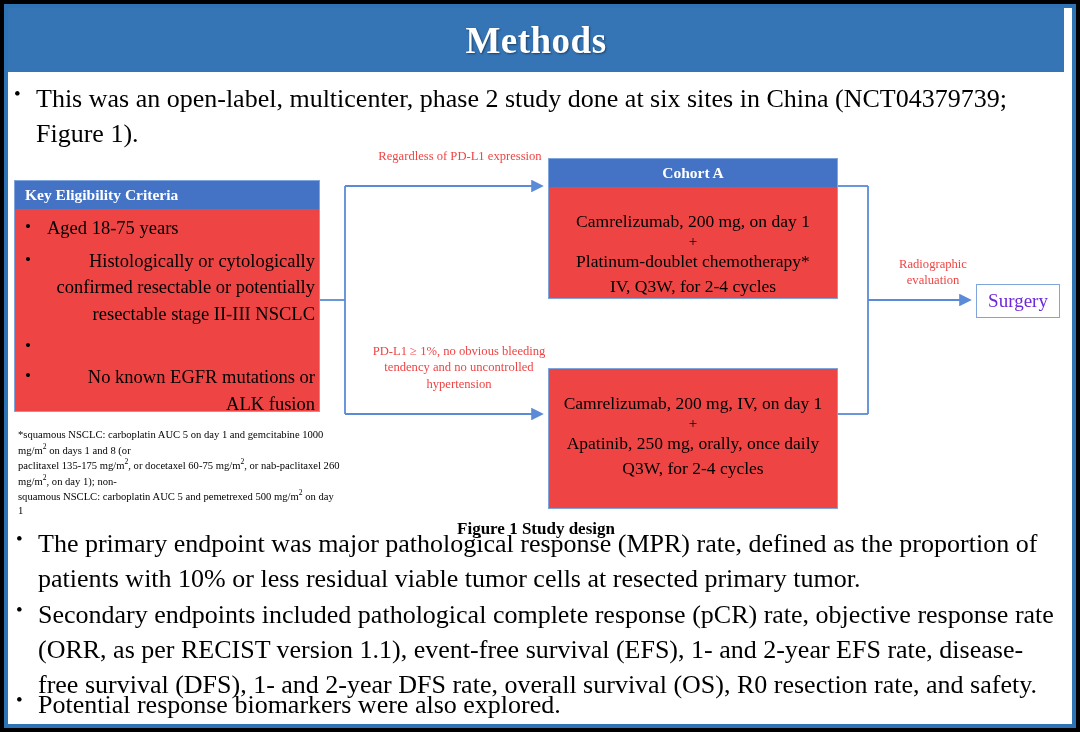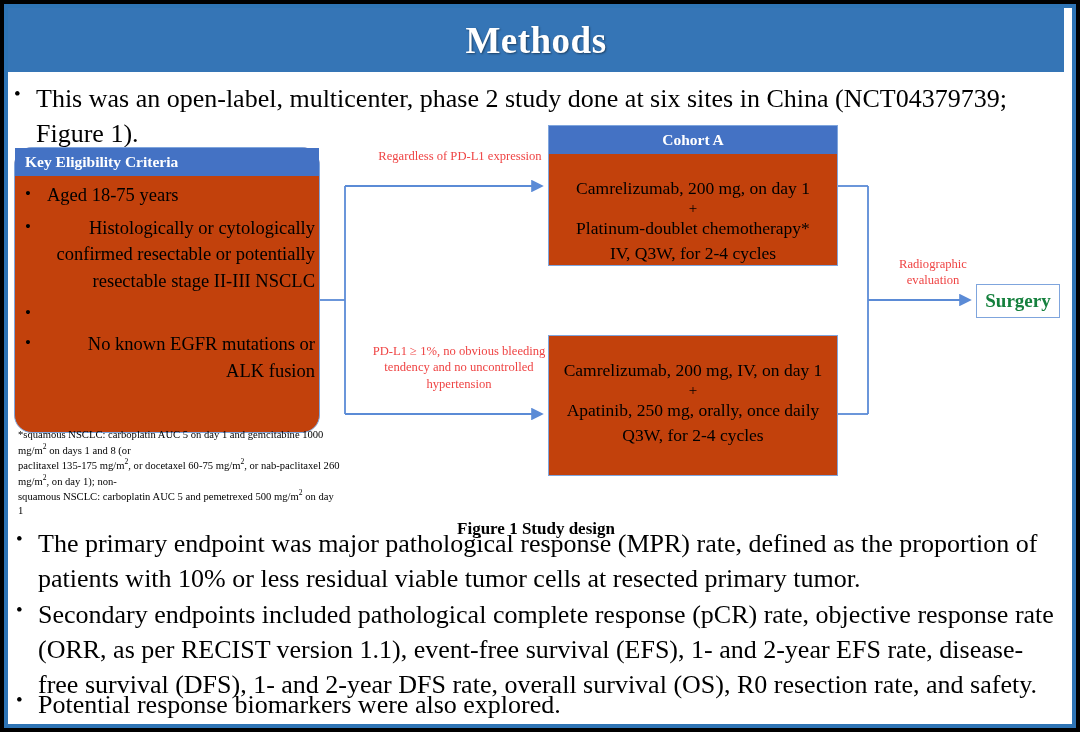--- a/index.html
+++ b/index.html
@@ -16,27 +16,27 @@
       text-shadow:1px 1px 2px rgba(0,0,0,.45);font-family:"Liberation Serif","DejaVu Serif",serif;}
 
   
   .bullet{position:absolute;display:flex;align-items:flex-start;color:#000;}
   .bullet .dot{width:22px;flex:0 0 22px;font-size:19px;line-height:1.30;text-align:left;}
   .bullet .btxt{font-size:26px;line-height:1.34;text-align:left;}
 
   
   #figure{position:absolute;left:8px;top:118px;width:1056px;height:380px;}
 
-  .dbox{position:absolute;box-sizing:border-box;border:1.6px solid #7FA5DD;background:#c2410c;}
+  .dbox{position:absolute;box-sizing:border-box;border:1.6px solid #7FA5DD;background:#ef4444;margin-top:33px;}
   .dbox .hdr{background:#4472C4;color:#fff;font-weight:bold;font-size:15.5px;
       display:flex;align-items:center;justify-content:center;height:28px;}
   .dbox .hdr.left{justify-content:flex-start;padding-left:10px;}
 
   
-  #elig{left:6px;top:29px;width:306px;height:286px;border-radius:18px;}
+  #elig{left:6px;top:29px;width:306px;height:232px;}
   #elig .crit{list-style:none;margin:0;padding:6px 4px 0 4px;}
   #elig .crit li{display:flex;align-items:flex-start;margin-bottom:6px;}
   #elig .crit li .d{flex:0 0 22px;font-size:17px;line-height:1.44;padding-left:6px;}
   #elig .crit li .t{font-size:18.5px;line-height:1.44;text-align:right;}
 
   #footnote{position:absolute;left:10px;top:310px;width:322px;font-size:10.6px;line-height:1.32;color:#000;}
   #footnote sup{font-size:7.6px;vertical-align:super;}
 
   
   #cohortA{left:540px;top:7px;width:290px;height:141px;}
@@ -46,21 +46,21 @@
 
   
   .anno{position:absolute;text-align:center;font-size:12.6px;line-height:1.30;color:#ef4444;}
   #anno-top{left:368px;top:30px;width:168px;}
   #anno-bot{left:356px;top:225px;width:190px;}
   #anno-right{left:872px;top:138px;width:106px;}
 
   
   #surgery{position:absolute;left:968px;top:166px;width:84px;height:34px;box-sizing:border-box;
       border:1.6px solid #7FA5DD;background:#fff;display:flex;align-items:center;justify-content:center;
-      font-size:19px;color:#15803d;font-weight:bold;}
+      font-size:19px;color:#6d28d9;}
 
   
   #wires{position:absolute;left:0;top:0;width:1056px;height:380px;}
 
   #figcap{position:absolute;left:0;top:487px;width:1072px;text-align:center;
       font-size:17px;font-weight:bold;color:#000;margin-top:32px;}
 
   #b-main{left:14px;top:82px;width:1042px;}
   #b-1{left:16px;top:527px;width:1040px;}
   #b-2{left:16px;top:598px;width:1040px;}

